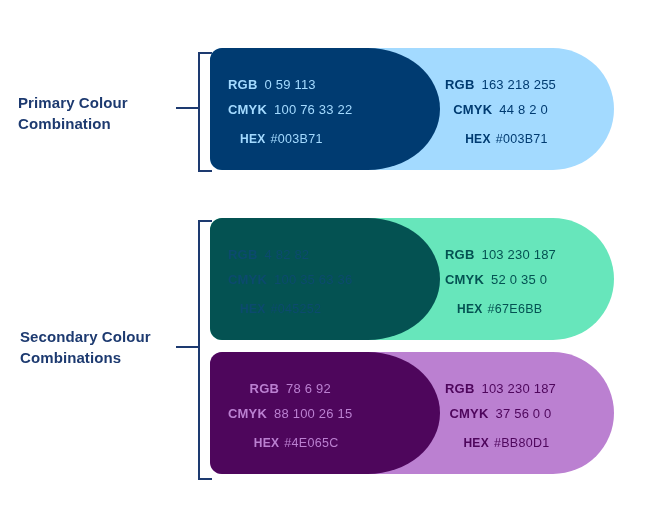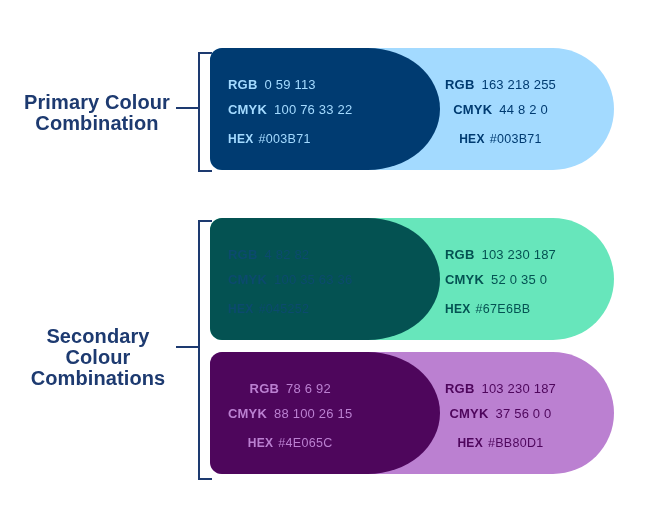--- a/index.html
+++ b/index.html
@@ -9,28 +9,28 @@
   }
   .canvas{
     position:relative;
     width:662px;height:526px;
     background:#ffffff;
     overflow:hidden;
   }
   
   .group-label{
     position:absolute;
-    text-align:center;
+    text-align:left;
     font-weight:700;
-    font-size:20px;
+    font-size:15px;
     line-height:21px;
     letter-spacing:.1px;
   }
   .group-label.primary{top:92px;left:18px;width:158px;}
-  .group-label.secondary{top:326px;left:12px;width:172px;}
+  .group-label.secondary{top:326px;left:20px;width:172px;}
 
   
   .connector{
     position:absolute;
     left:176px;width:22px;height:2px;
   }
   .connector.primary{top:107px;}
   .connector.secondary{top:346px;}
 
   
@@ -78,20 +78,21 @@
     font-weight:700;
     margin-right:7px;
   }
   .hex-line{
     margin-top:9px;
     font-size:12.5px;
     line-height:16px;
     font-weight:500;
     letter-spacing:.3px;
     white-space:nowrap;
+    margin-left:12px;
   }
   .hex-line .lbl{
     font-weight:700;
     font-size:12px;
     margin-right:5px;
   }
 </style>
 </head>
 <body>
 

